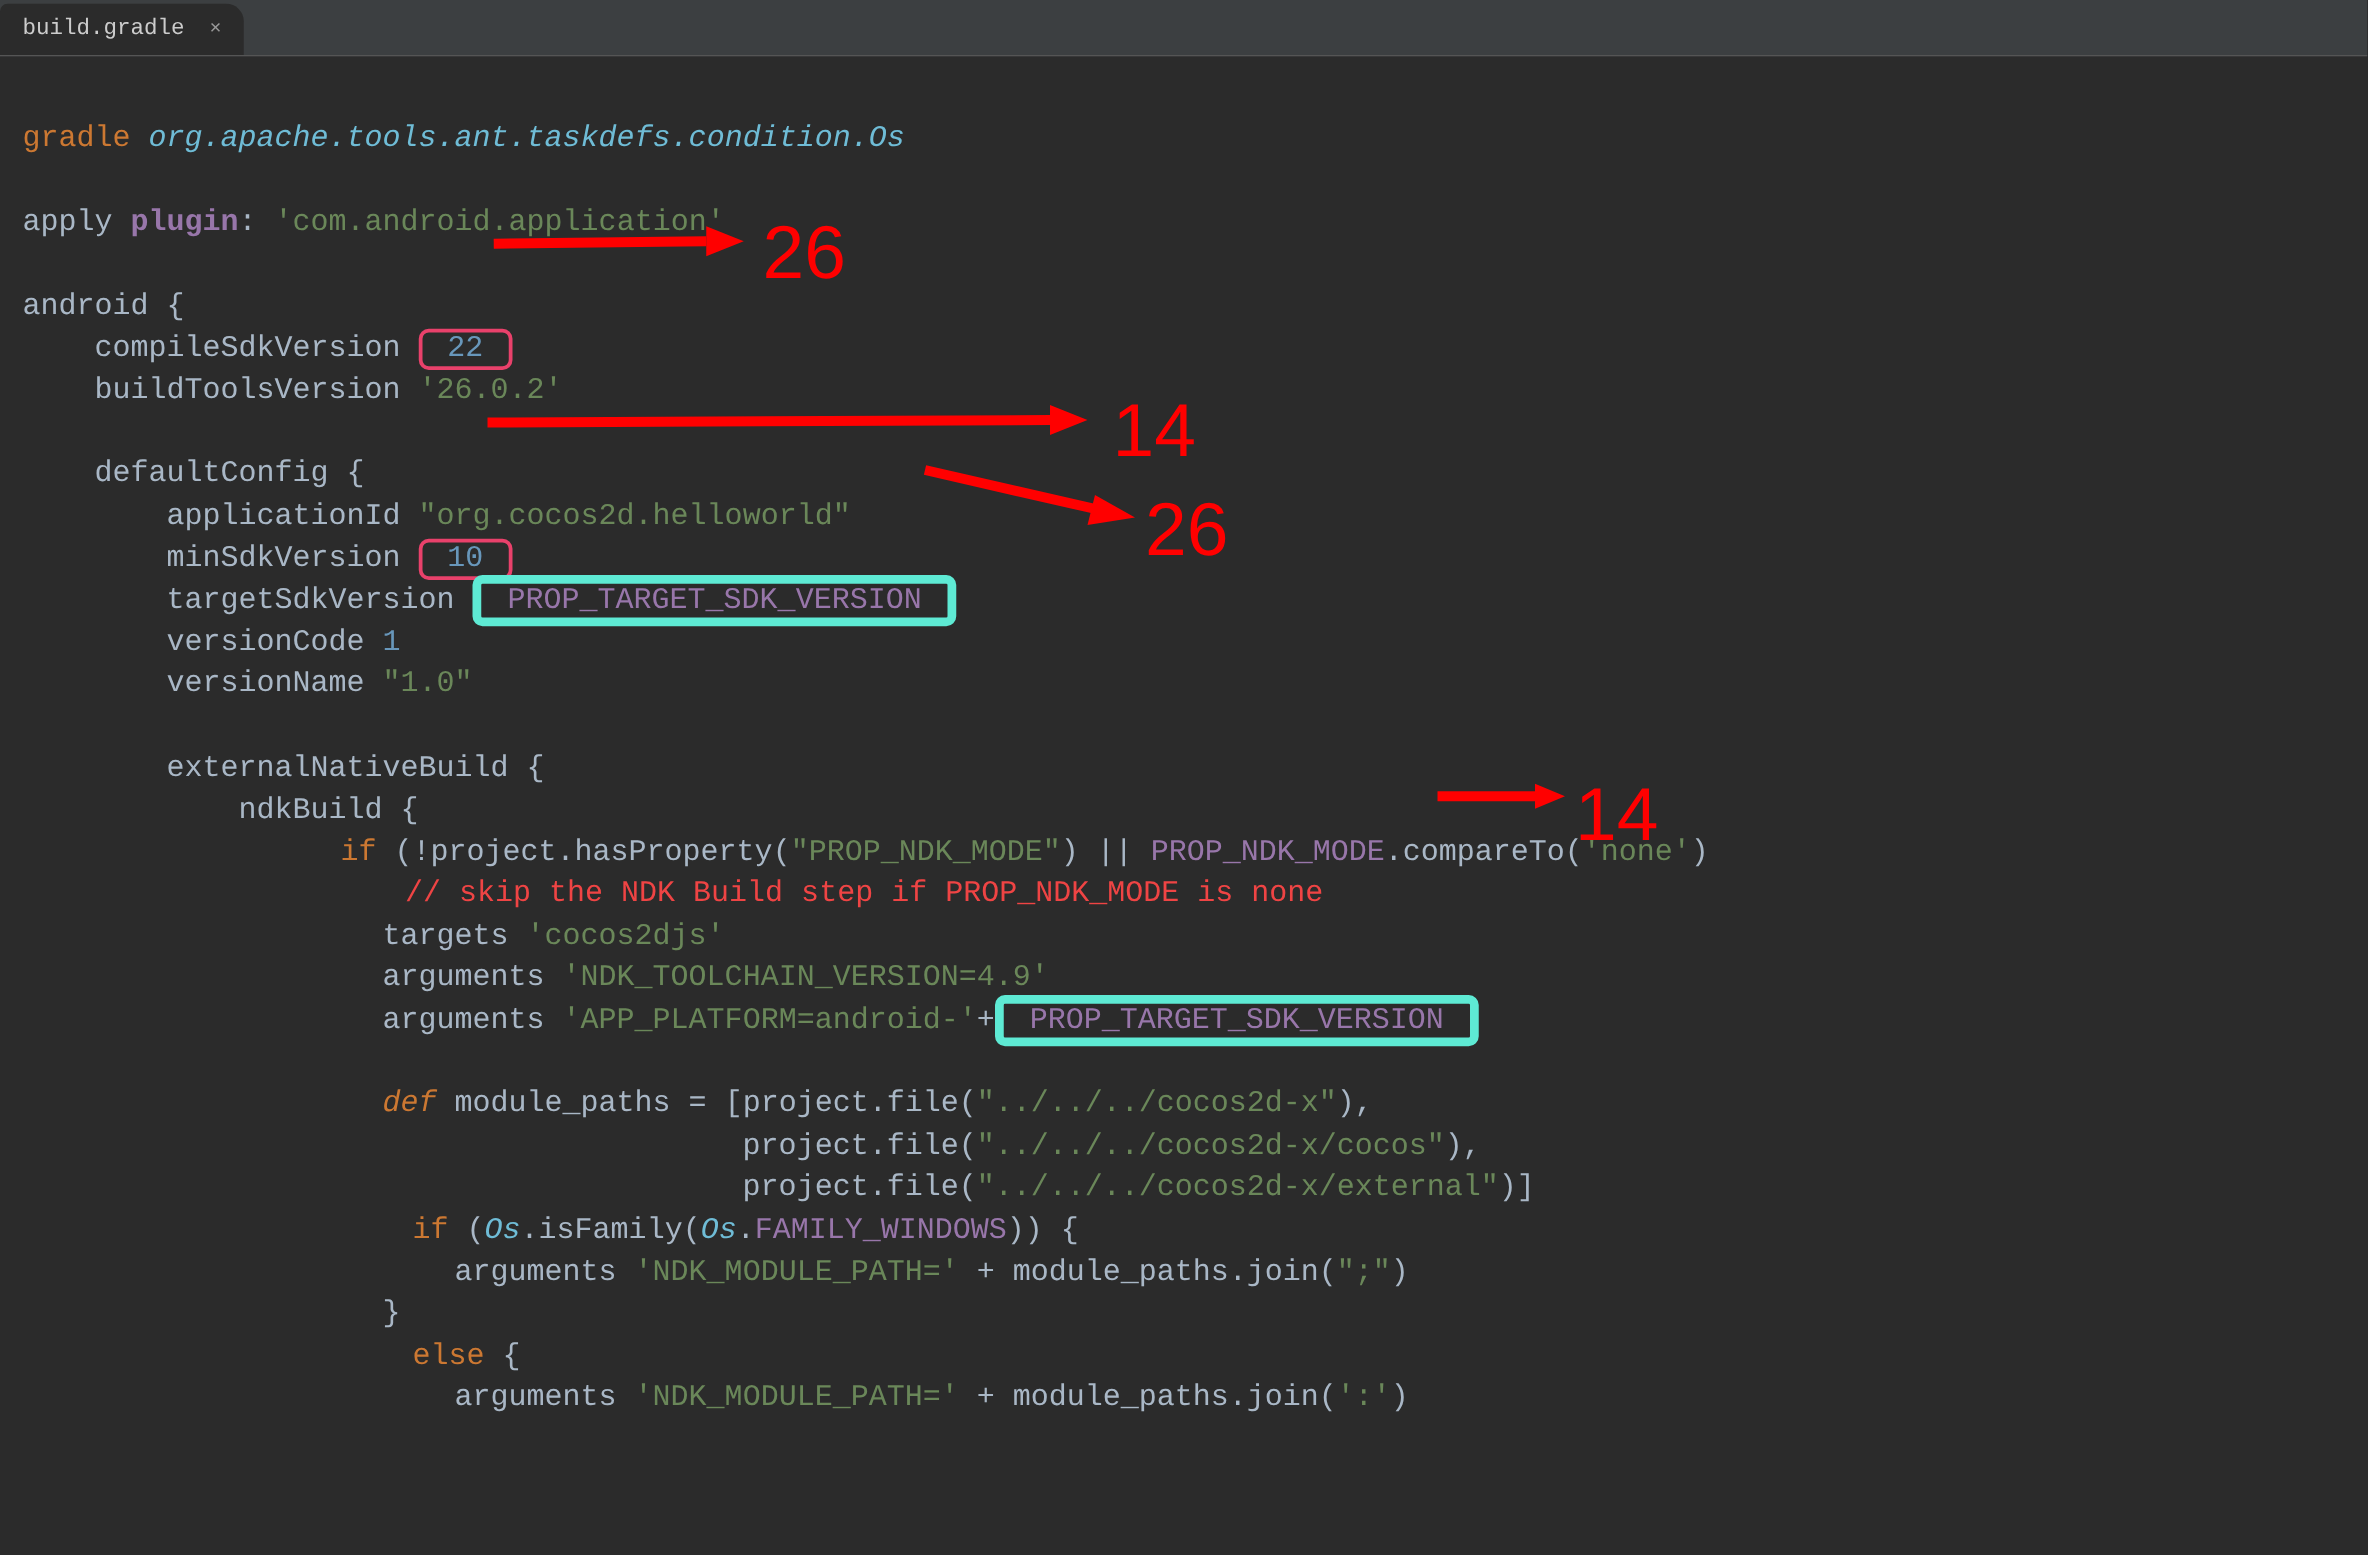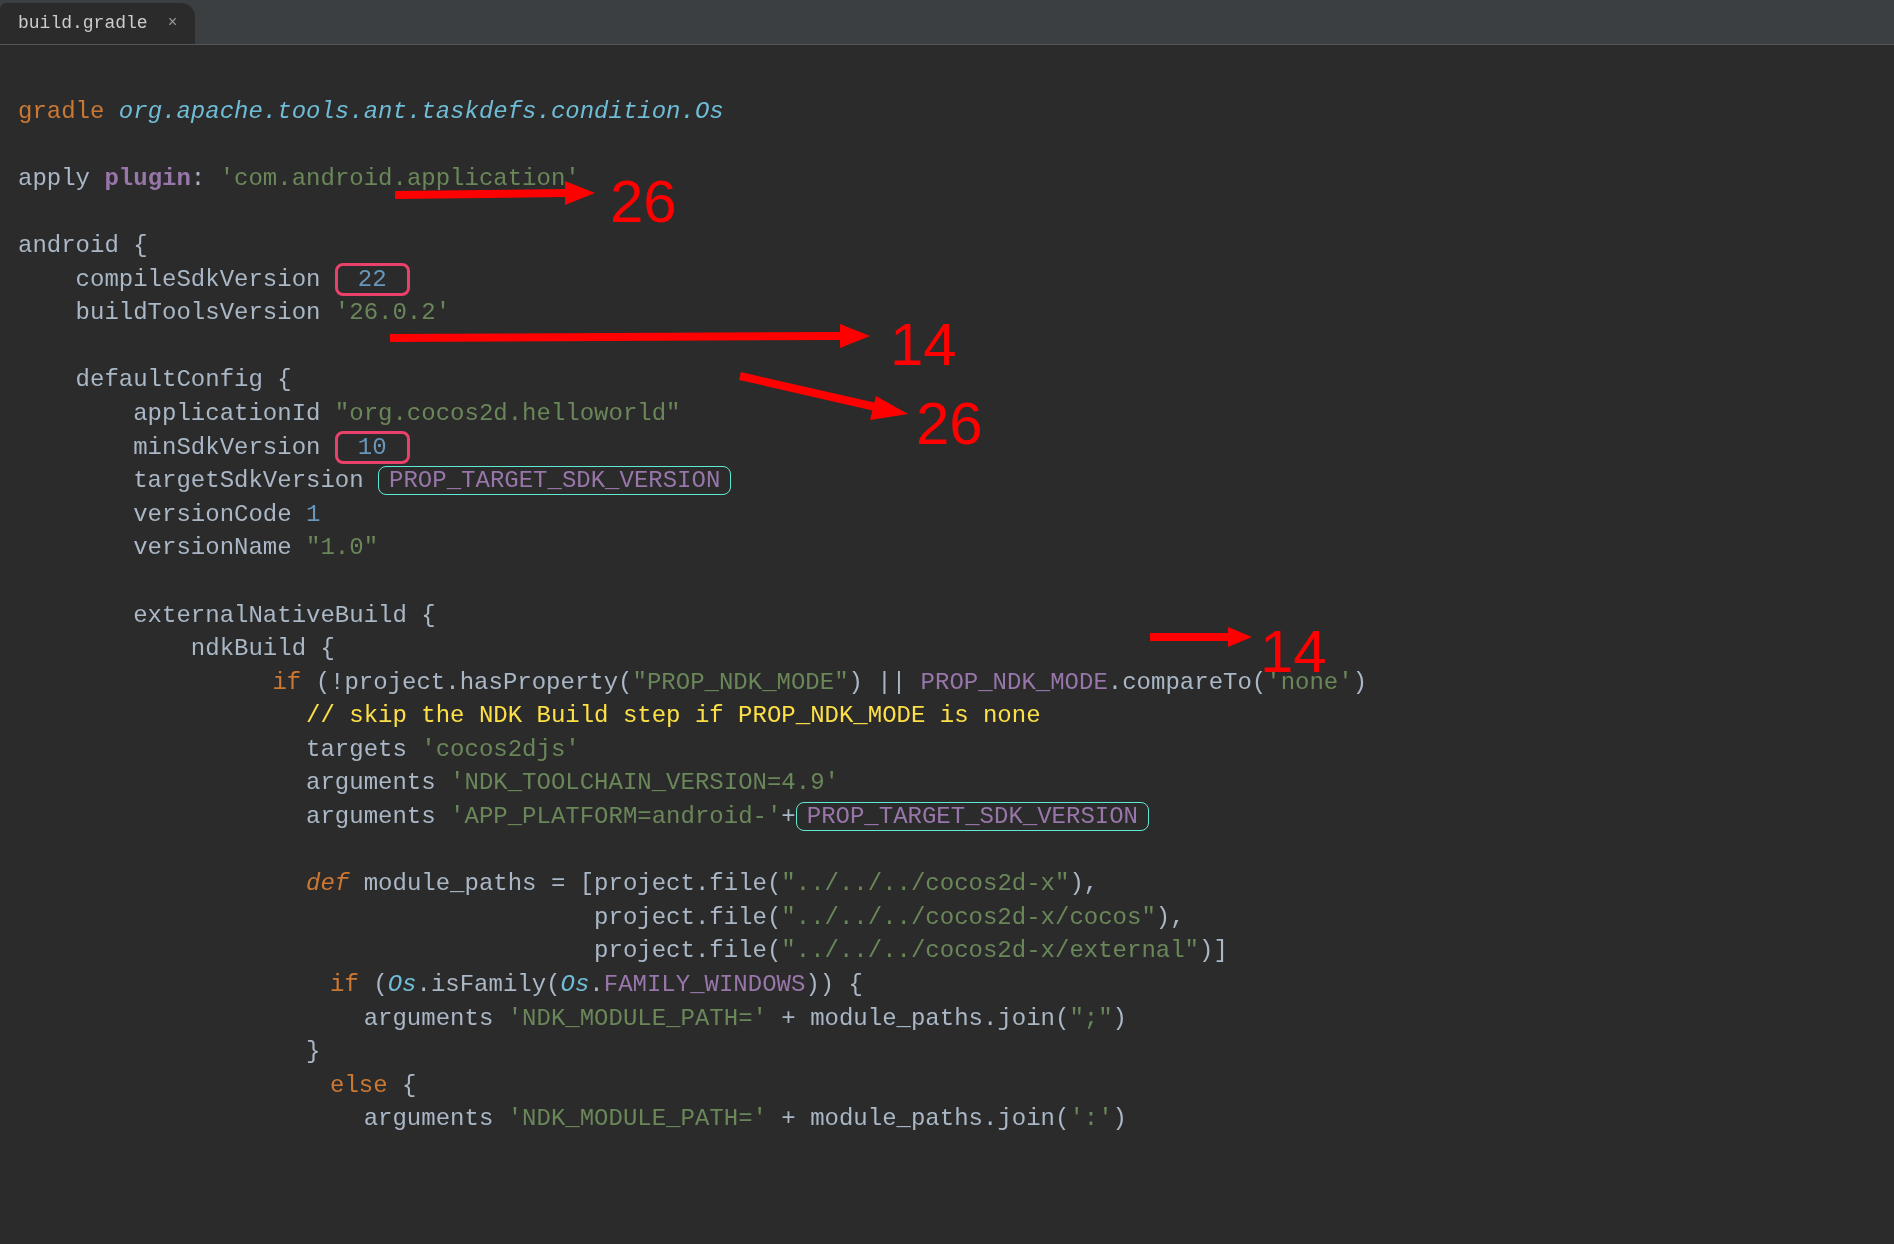--- a/index.html
+++ b/index.html
@@ -9,25 +9,25 @@
   .tab.active{background:#2b2b2b;color:#ccc;}
   .close-x{color:#999;font-size:16px;cursor:pointer;}
   .editor{position:relative;padding:16px 18px;white-space:pre;}
   pre{margin:0;font-family:inherit;}
   .kw-import{color:#cc7832;}
   .pkg{color:#6fbcd6;font-style:italic;}
   .prop{color:#9876aa;font-weight:bold;}
   .str{color:#6a8759;}
   .num{color:#6897bb;}
   .const{color:#9876aa;}
-  .cmt{color:#fde047;}
+  .cmt{color:#ef4444;margin-left:18px;}
   .op{color:#cc7832;margin-left:24px;}
   .defkw{color:#cc7832;font-style:italic;}
   .boxed1{border:3px solid #e9416b;border-radius:8px;padding:0px 20px;}
-  .boxed2{border:1px solid #5eead4;border-radius:8px;padding:0px 10px;}
+  .boxed2{border:7px solid #5eead4;border-radius:8px;padding:0px 21px;}
   .anno{position:absolute;font-family:Helvetica,Arial,sans-serif;color:#ff0000;font-size:60px;font-weight:400;}
   svg.arrow{position:absolute;overflow:visible;}
   .arrow path{stroke:#ff0000;stroke-width:8;fill:none;}
   .arrow .head{fill:#ff0000;}
 </style>
 </head>
 <body>
 
 <div class="tabbar">
   <div class="tab active">

